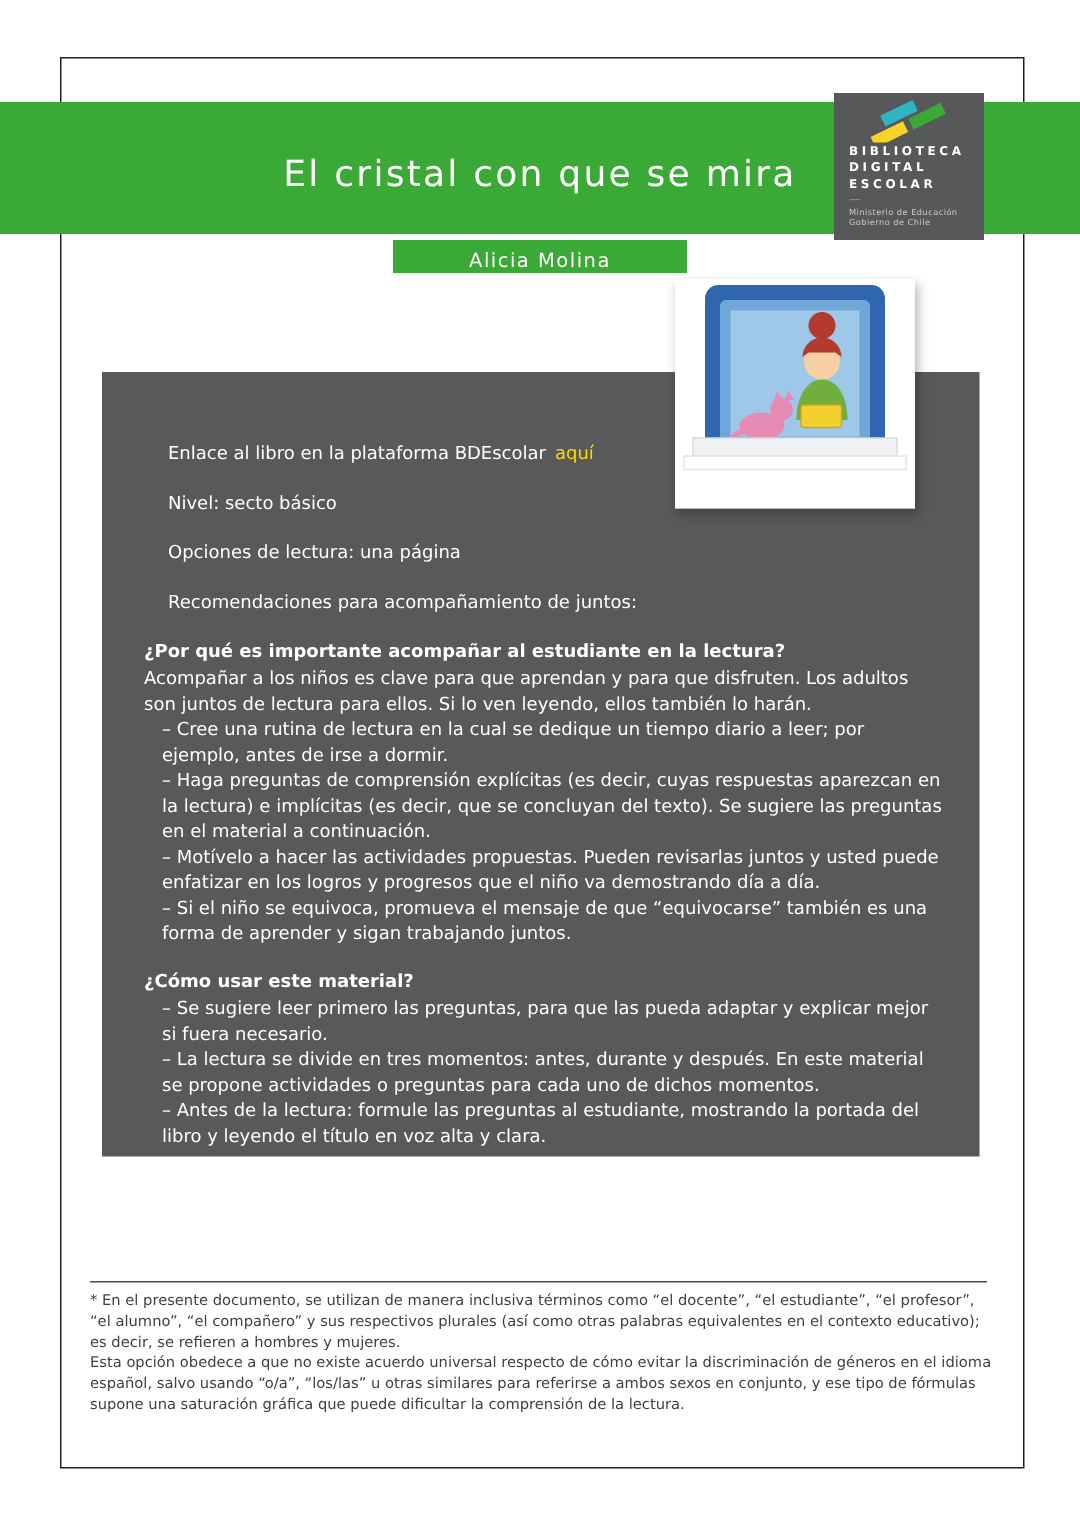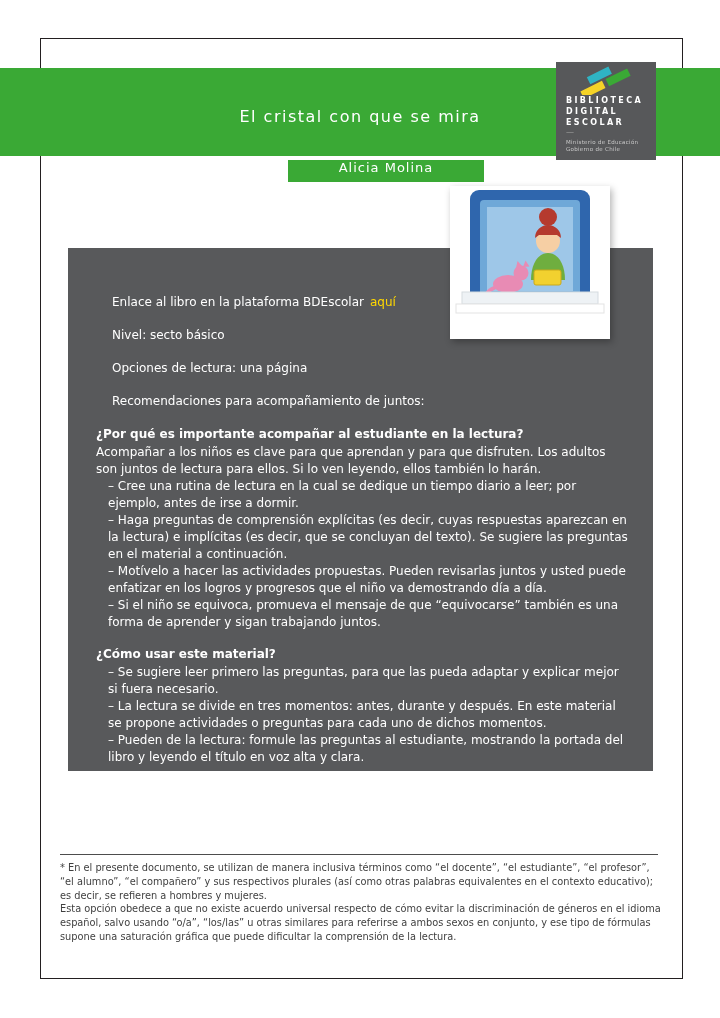--- a/index.html
+++ b/index.html
@@ -3,23 +3,23 @@
 <meta charset="utf-8">
 <style>
   * { margin:0; padding:0; box-sizing:border-box; }
   html,body { background:#ffffff; }
   body { font-family:"DejaVu Sans","Liberation Sans",sans-serif; }
   .canvas { position:relative; width:720px; height:1018px; background:#fff; margin:0 auto; overflow:hidden; }
 
   .page-border { position:absolute; left:40px; top:38px; width:643px; height:941px; border:1.5px solid #231f20; }
 
   .header-band { position:absolute; left:0; top:68px; width:720px; height:88px; background:#3aa935; display:flex; align-items:center; justify-content:center; z-index:2; }
-  .page-title { color:#ffffff; font-size:16px; letter-spacing:1.5px; font-weight:500; transform:translateY(4px); }
+  .page-title { color:#ffffff; font-size:24px; letter-spacing:1.5px; font-weight:500; transform:translateY(4px); }
 
-  .author-bar { position:absolute; left:262px; top:160px; width:196px; height:22px; background:#3aa935; display:flex; align-items:flex-start; justify-content:center; z-index:2;margin-left:26px; }
+  .author-bar { position:absolute; left:262px; top:160px; width:196px; height:22px; background:#3aa935; display:flex; align-items:flex-end; justify-content:center; z-index:2; }
   .author-name { color:#ffffff; font-size:13px; letter-spacing:1px; }
 
   .logo { position:absolute; left:556px; top:62px; width:100px; height:98px; background:#57585a; padding:3px 10px 0 10px; z-index:3; }
   .logo-stripes { display:block; margin:0 auto; }
   .logo-word { color:#ffffff; font-size:8px; font-weight:bold; letter-spacing:2.4px; line-height:11px; }
   .logo-divider { color:#9a9a9a; font-size:8px; line-height:8px; margin:1px 0 2px 0; }
   .logo-small { color:#c9c9c9; font-size:5.5px; line-height:7px; letter-spacing:0.3px; }
 
   .illustration { position:absolute; left:450px; top:186px; width:160px; height:153px; background:#ffffff; box-shadow:2px 3px 7px rgba(0,0,0,0.3); z-index:4; }
 
@@ -99,21 +99,21 @@
     <p class="body-text">Acompañar a los niños  es clave para que aprendan y para que disfruten. Los adultos son juntos de lectura para ellos. Si lo ven leyendo, ellos también lo harán.</p>
 
     <p class="bullet">– Cree una rutina de lectura en la cual se dedique un tiempo diario a leer; por ejemplo, antes de irse a dormir.</p>
     <p class="bullet">– Haga preguntas de comprensión explícitas (es decir, cuyas respuestas aparezcan en la lectura) e implícitas (es decir, que se concluyan del texto). Se sugiere las preguntas en el material a continuación.</p>
     <p class="bullet">– Motívelo a hacer las actividades propuestas. Pueden revisarlas juntos y usted puede enfatizar en los logros y progresos que el niño va demostrando día a día.</p>
     <p class="bullet">– Si el niño se equivoca, promueva el mensaje de que “equivocarse” también es una forma de aprender y sigan trabajando juntos.</p>
 
     <h3>¿Cómo usar este material?</h3>
     <p class="bullet">– Se sugiere leer primero las preguntas, para que las pueda adaptar y explicar mejor si fuera necesario.</p>
     <p class="bullet">– La lectura se divide en tres momentos: antes, durante y después. En este material se propone actividades o preguntas para cada uno de dichos momentos.</p>
-    <p class="bullet">– Pueden de la lectura: formule las preguntas al estudiante, mostrando la portada del libro y leyendo el título en voz alta y clara.</p>
+    <p class="bullet">– Antes de la lectura: formule las preguntas al estudiante, mostrando la portada del libro y leyendo el título en voz alta y clara.</p>
   </div>
 
   <div class="footnote-rule"></div>
   <div class="footnote">
     <p>* En el presente documento, se utilizan de manera inclusiva términos como “el docente”, “el  estudiante”, “el profesor”, “el alumno”, “el compañero” y sus respectivos plurales (así como otras palabras equivalentes en el contexto educativo); es decir, se refieren a hombres y mujeres.</p>
     <p>Esta opción obedece a que no existe acuerdo universal respecto de cómo evitar la discriminación de géneros en el idioma español, salvo usando “o/a”, “los/las” u otras similares para referirse a  ambos sexos en conjunto, y ese tipo de fórmulas supone una saturación gráfica que puede dificultar la comprensión de la lectura.</p>
   </div>
 
 </div>
 

